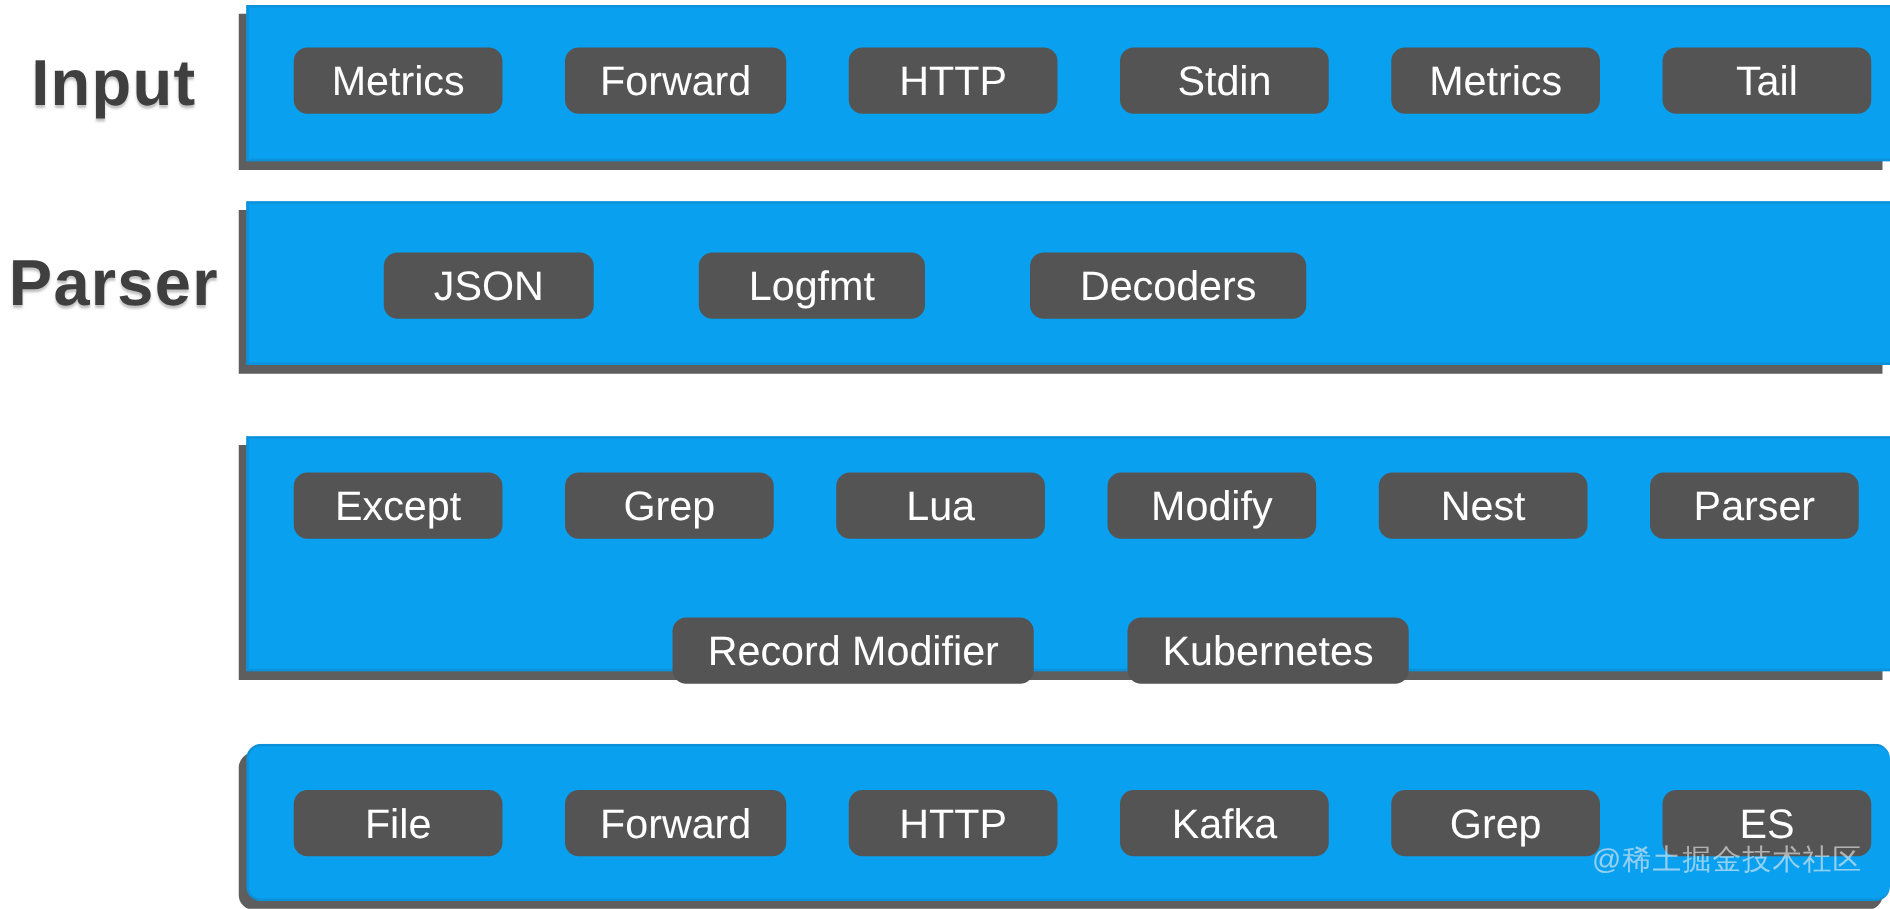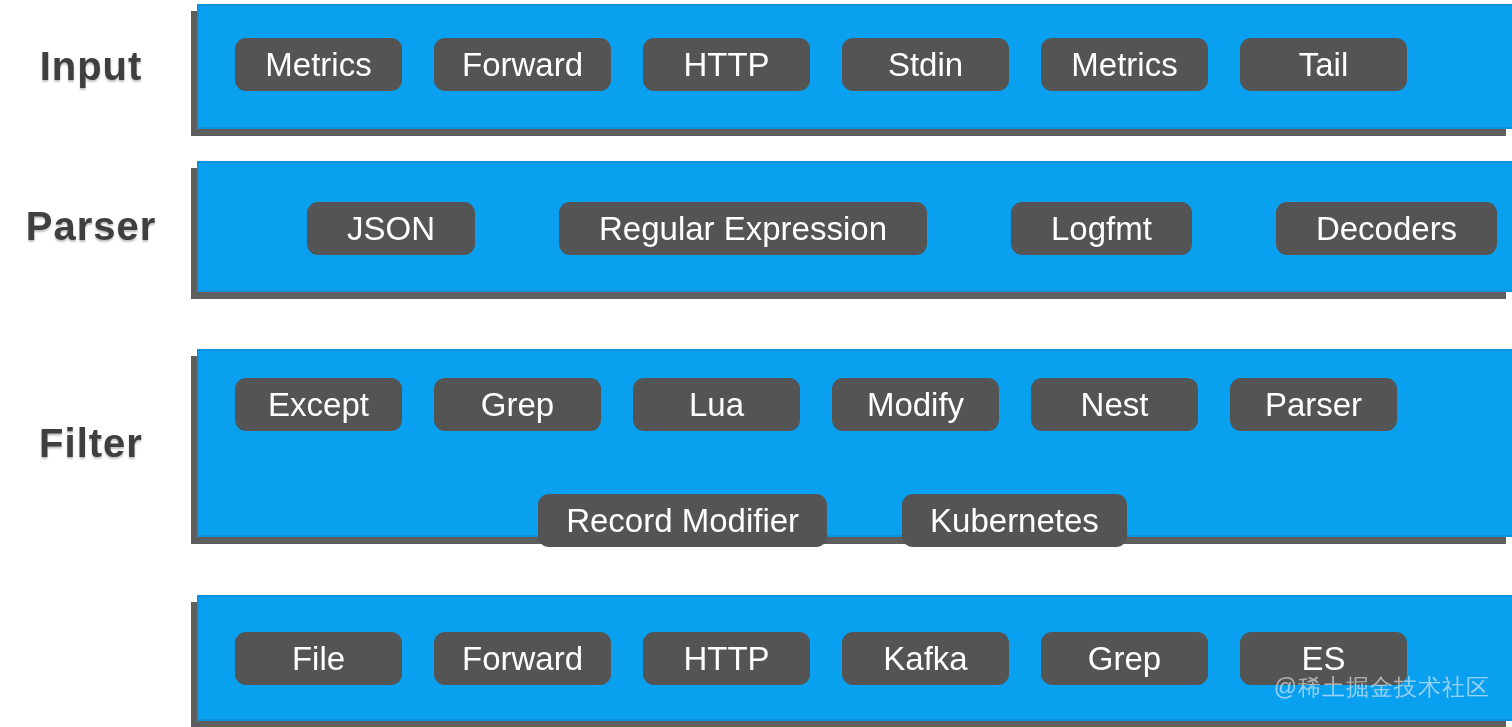--- a/index.html
+++ b/index.html
@@ -24,21 +24,21 @@
     overflow:hidden;
   }
   
   .stage-label{
     position:absolute;
     left:0;
     width:182px;
     display:flex;
     align-items:center;
     justify-content:center;
-    font-size:40px;
+    font-size:52px;
     font-weight:700;
     color:var(--label);
     letter-spacing:1px;
     text-shadow:0 2px 2px rgba(0,0,0,0.25);
     user-select:none;
   }
   .label-0{top:4px;height:125px;}
   .label-1{top:161px;height:131px;}
   .label-2{top:349px;height:188px;}
   .label-3{top:595px;height:126px;}
@@ -50,25 +50,25 @@
     background:var(--blue);
     box-shadow:-6px 7px 0 var(--shadow);
     border-top:2px solid rgba(13,134,200,0.55);
     border-left:2px solid rgba(13,134,200,0.55);
     border-bottom:2px solid rgba(13,134,200,0.55);
     box-sizing:border-box;
   }
   .bar-0{top:4px;height:125px;}
   .bar-1{top:161px;height:131px;}
   .bar-2{top:349px;height:188px;}
-  .bar-3{top:595px;height:126px;}
+  .bar-3{top:595px;height:126px;border-radius:12px;}
   
   .pill-line{
     display:flex;
-    gap:32px;
+    gap:50px;
     padding-left:36px;
     align-items:flex-start;
   }
   .bar-0 .pill-line{margin-top:32px;}
   .bar-1 .pill-line{margin-top:39px;gap:84px;padding-left:108px;}
   .bar-2 .line-a{margin-top:27px;}
   .bar-2 .line-b{margin-top:63px;justify-content:center;gap:75px;padding-left:0;padding-right:46px;}
   .bar-3 .pill-line{margin-top:35px;}
   
   .pill{
@@ -111,27 +111,25 @@
         <div class="pill">Stdin</div>
         <div class="pill">Metrics</div>
         <div class="pill">Tail</div>
       </div>
   </div>
 
   <div class="stage-label label-1">Parser</div>
   <div class="bar bar-1">
     <div class="pill-line line-a">
         <div class="pill">JSON</div>
-        <div class="pill">Regular Expression</div>
         <div class="pill">Logfmt</div>
         <div class="pill">Decoders</div>
       </div>
   </div>
 
-  <div class="stage-label label-2">Filter</div>
   <div class="bar bar-2">
     <div class="pill-line line-a">
         <div class="pill">Except</div>
         <div class="pill">Grep</div>
         <div class="pill">Lua</div>
         <div class="pill">Modify</div>
         <div class="pill">Nest</div>
         <div class="pill">Parser</div>
       </div>
     <div class="pill-line line-b">

